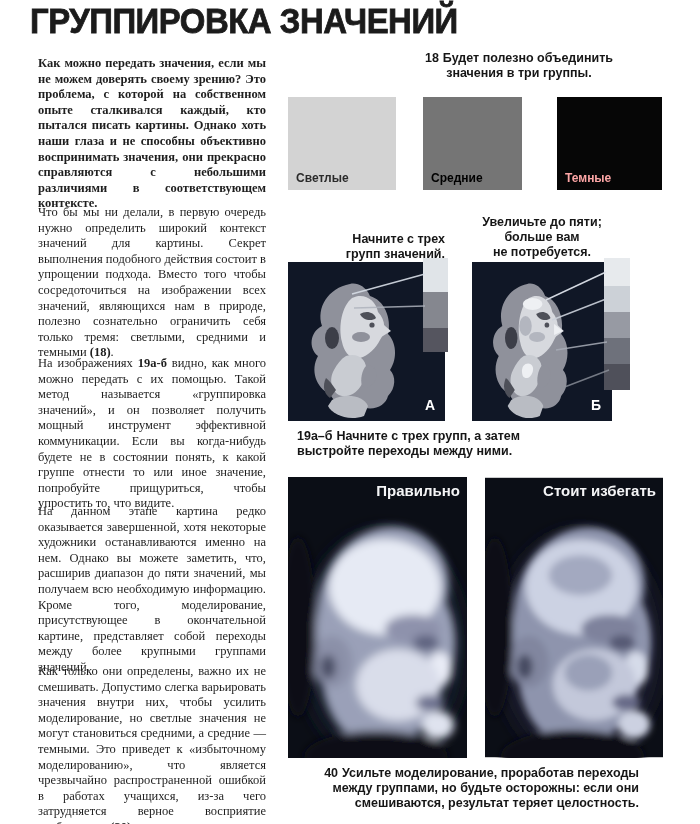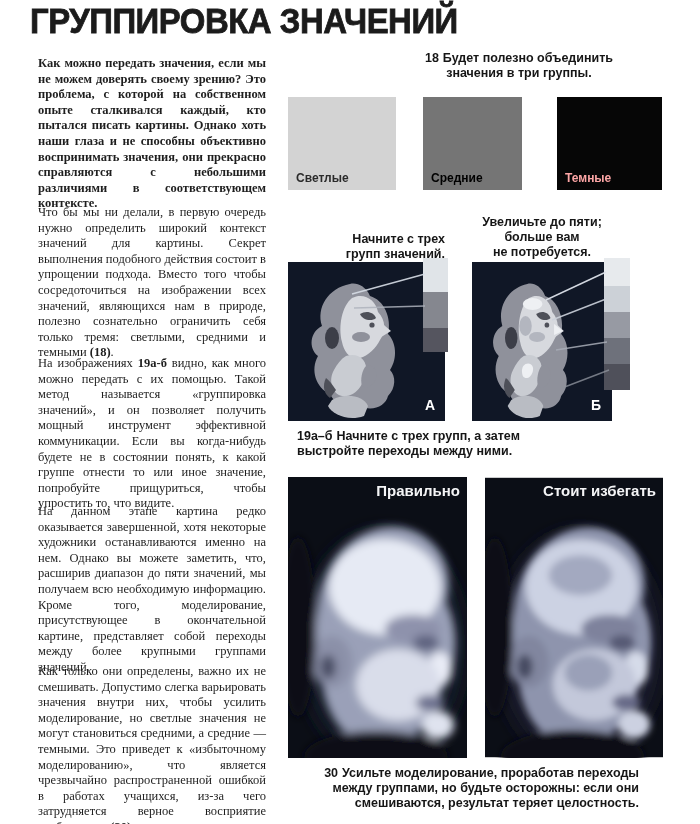--- a/index.html
+++ b/index.html
@@ -220,17 +220,17 @@
         <ellipse cx="150" cy="248" rx="16" ry="14" fill="#dfe3ef"></ellipse>
         <ellipse cx="44" cy="185" rx="20" ry="26" fill="#8b90a8"></ellipse>
         <ellipse cx="40" cy="190" rx="8" ry="12" fill="#4b4f66"></ellipse>
         <ellipse cx="88" cy="280" rx="72" ry="26" fill="#0b0e16"></ellipse>
         <ellipse cx="10" cy="150" rx="18" ry="90" fill="#0b0e16"></ellipse>
       </g>
     </svg>
     <span class="paint-label">Правильно</span>
   </div>
 
-  <div class="cap cap20"><span class="num">30</span><span>Усильте моделирование, проработав переходы
+  <div class="cap cap20"><span class="num">40</span><span>Усильте моделирование, проработав переходы
 между группами, но будьте осторожны: если они
 смешиваются, результат теряет целостность.</span></div>
 
 </div>
 
 </body></html>

